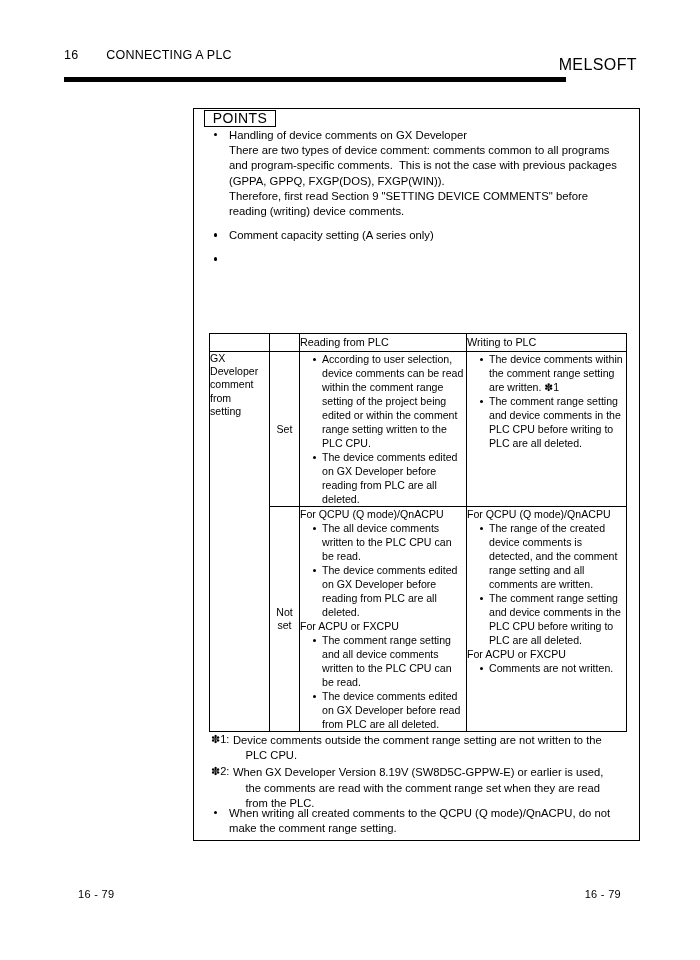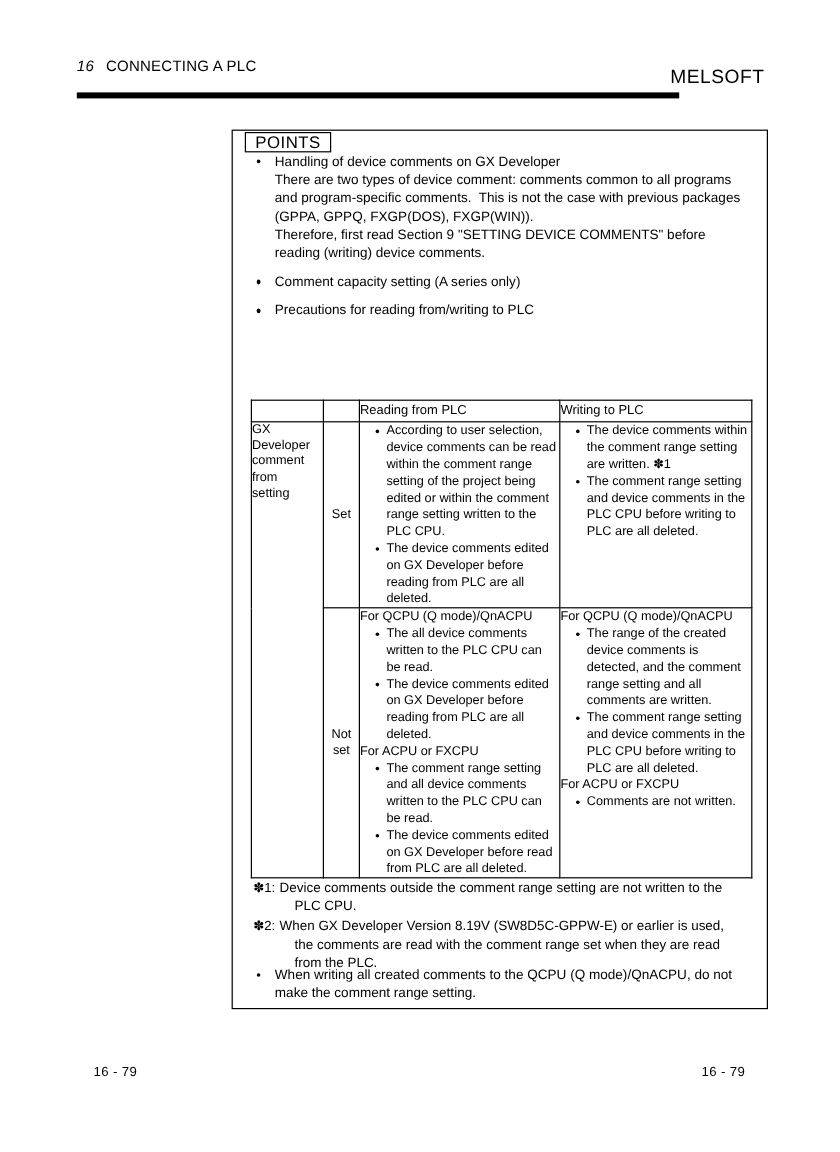--- a/index.html
+++ b/index.html
@@ -25,21 +25,21 @@
     height: 90px;
   }
   #chapter-title {
     position: absolute;
     left: 64px;
     top: 48px;
     font-size: 12.5px;
     letter-spacing: 0.2px;
     white-space: nowrap;
   }
-  #chapter-title .num { margin-right: 10px; font-style: italic; }
+  #chapter-title .num { margin-right: 28px; }
   #melsoft-logo {
     position: absolute;
     right: 63px;
     top: 56px;
     font-size: 16px;
     letter-spacing: 0.4px;
     white-space: nowrap;
   }
   #header-rule {
     position: absolute;
@@ -262,21 +262,20 @@
 reading (writing) device comments.</div>
     </div>
 
     <div class="bullet-block">
       <span class="dot"></span>
       <div class="line">Comment capacity setting (A series only)</div>
     </div>
 
     <div class="bullet-block">
       <span class="dot"></span>
-      <div class="line">Precautions for reading from/writing to PLC</div>
     </div>
 
   </div>
 
   <table id="cmp-table">
     <colgroup>
       <col style="width:60px">
       <col style="width:30px">
       <col style="width:167px">
       <col style="width:160px">

